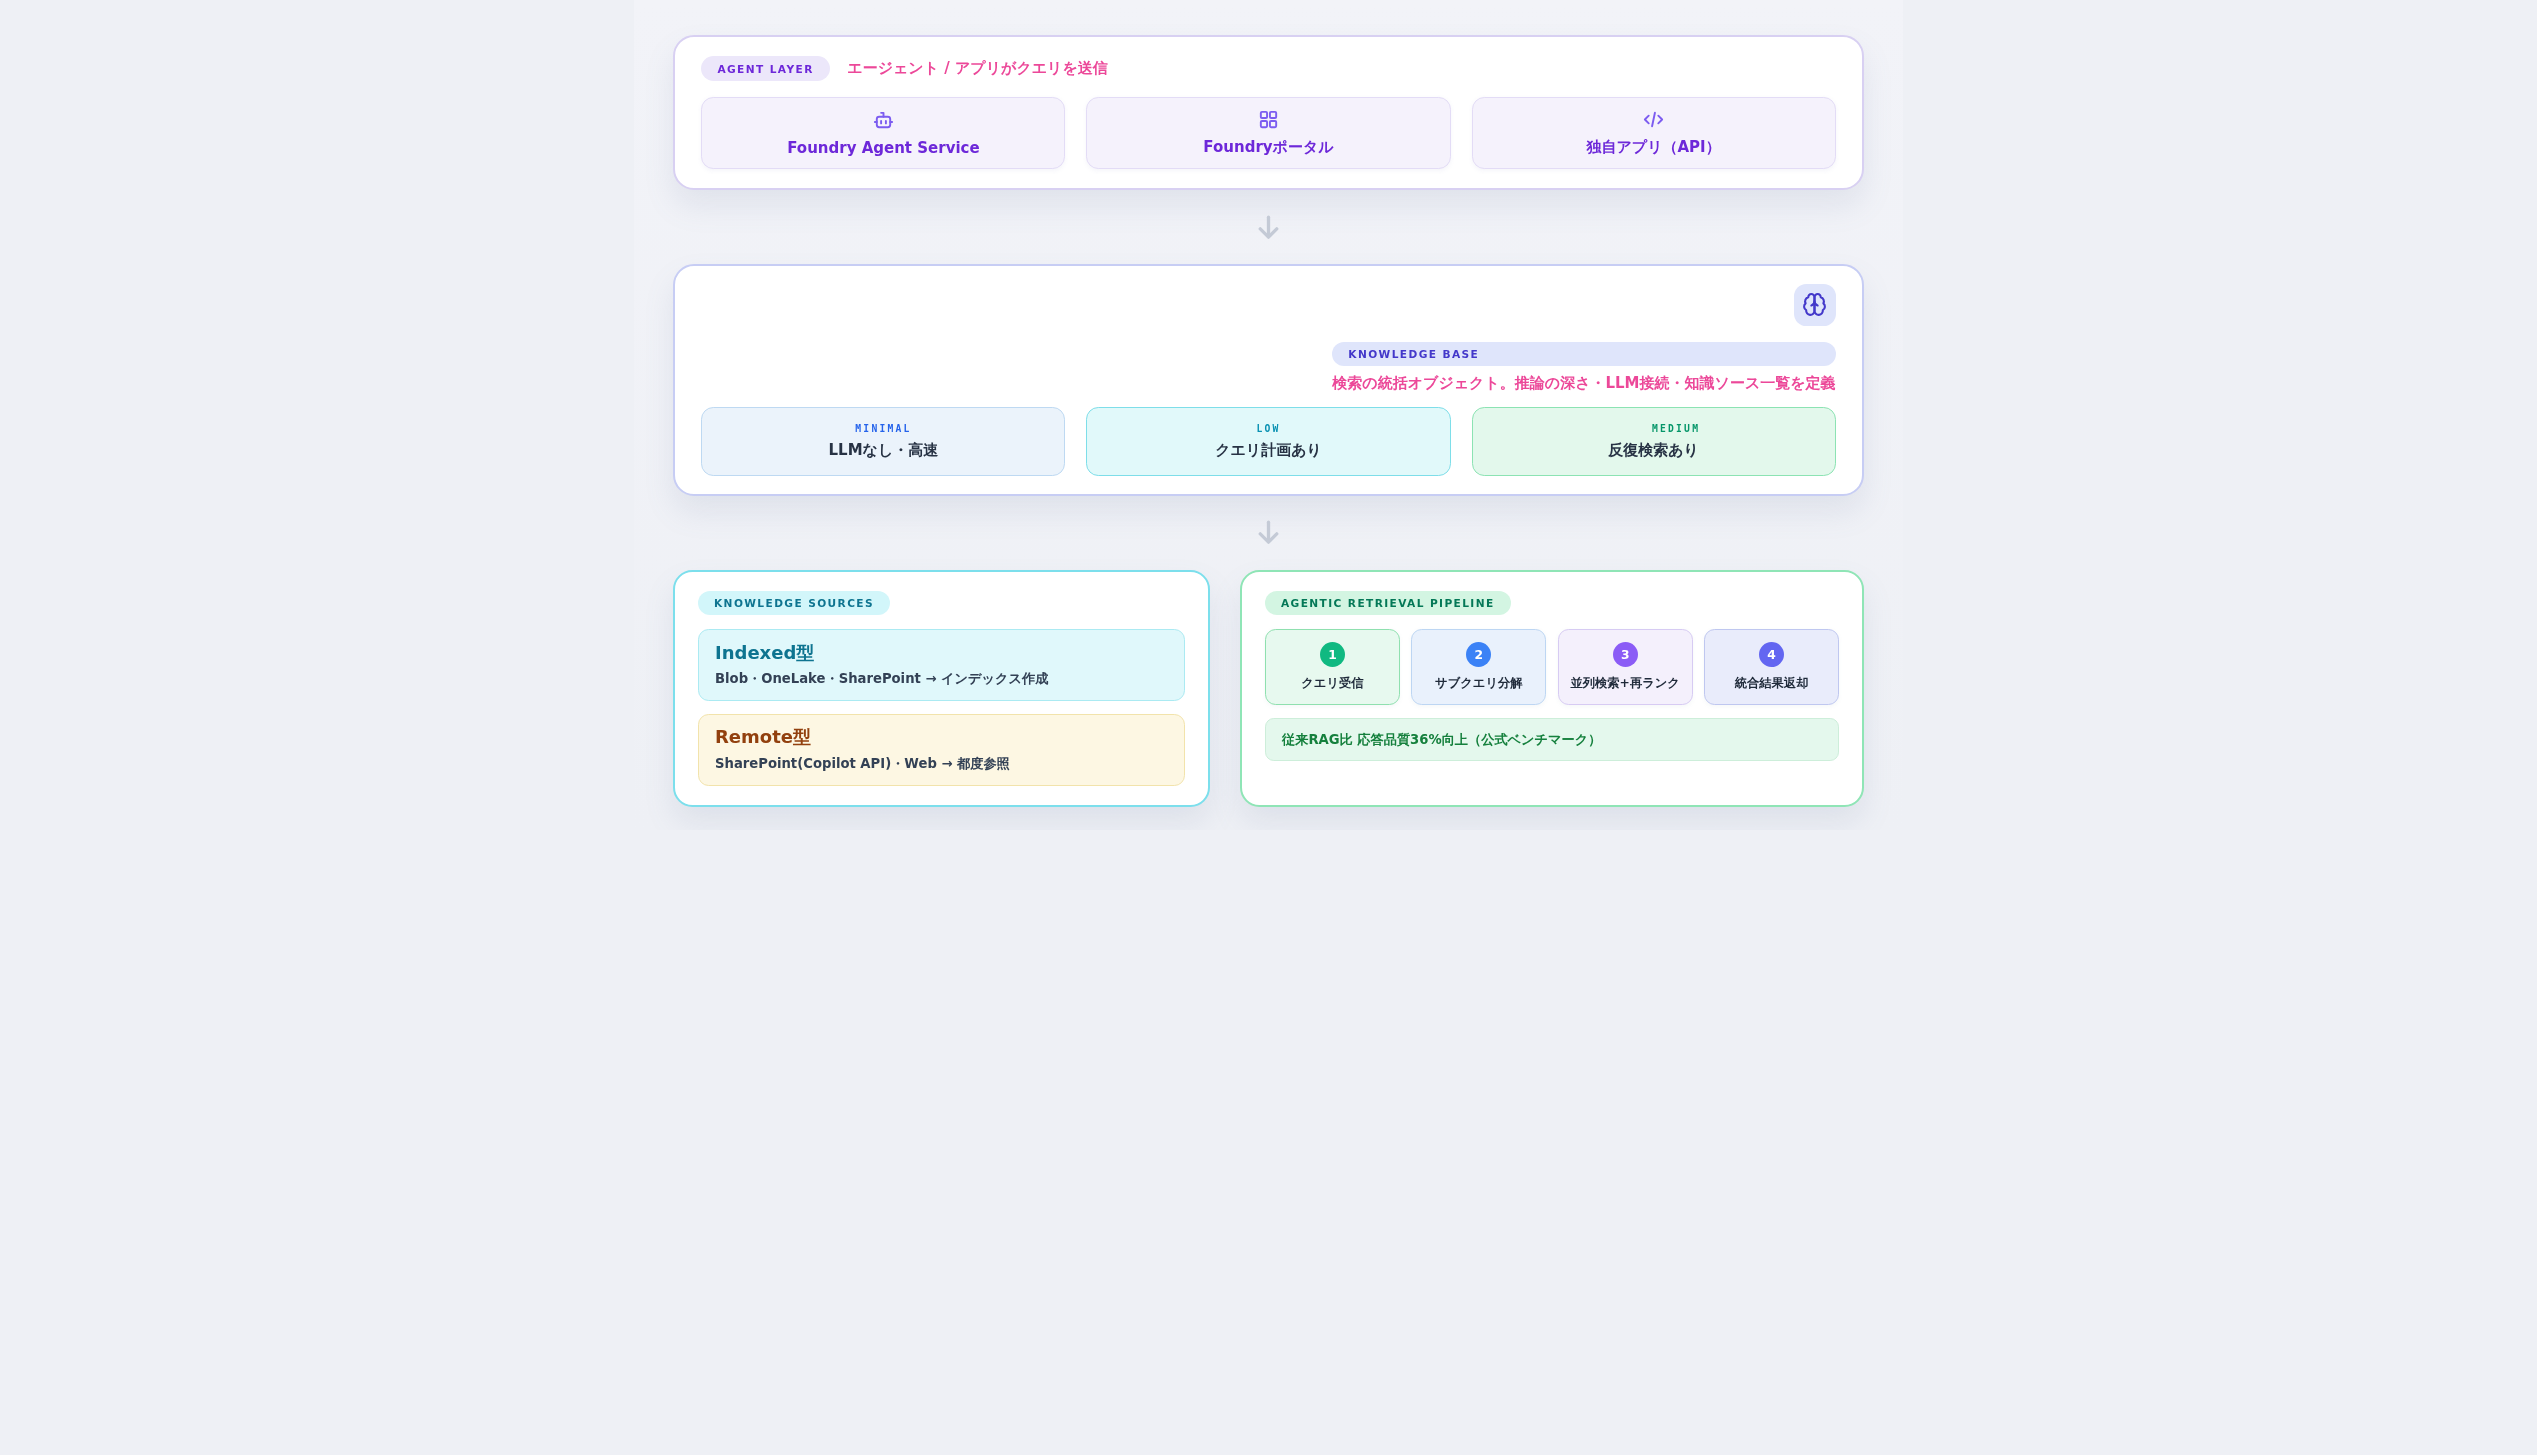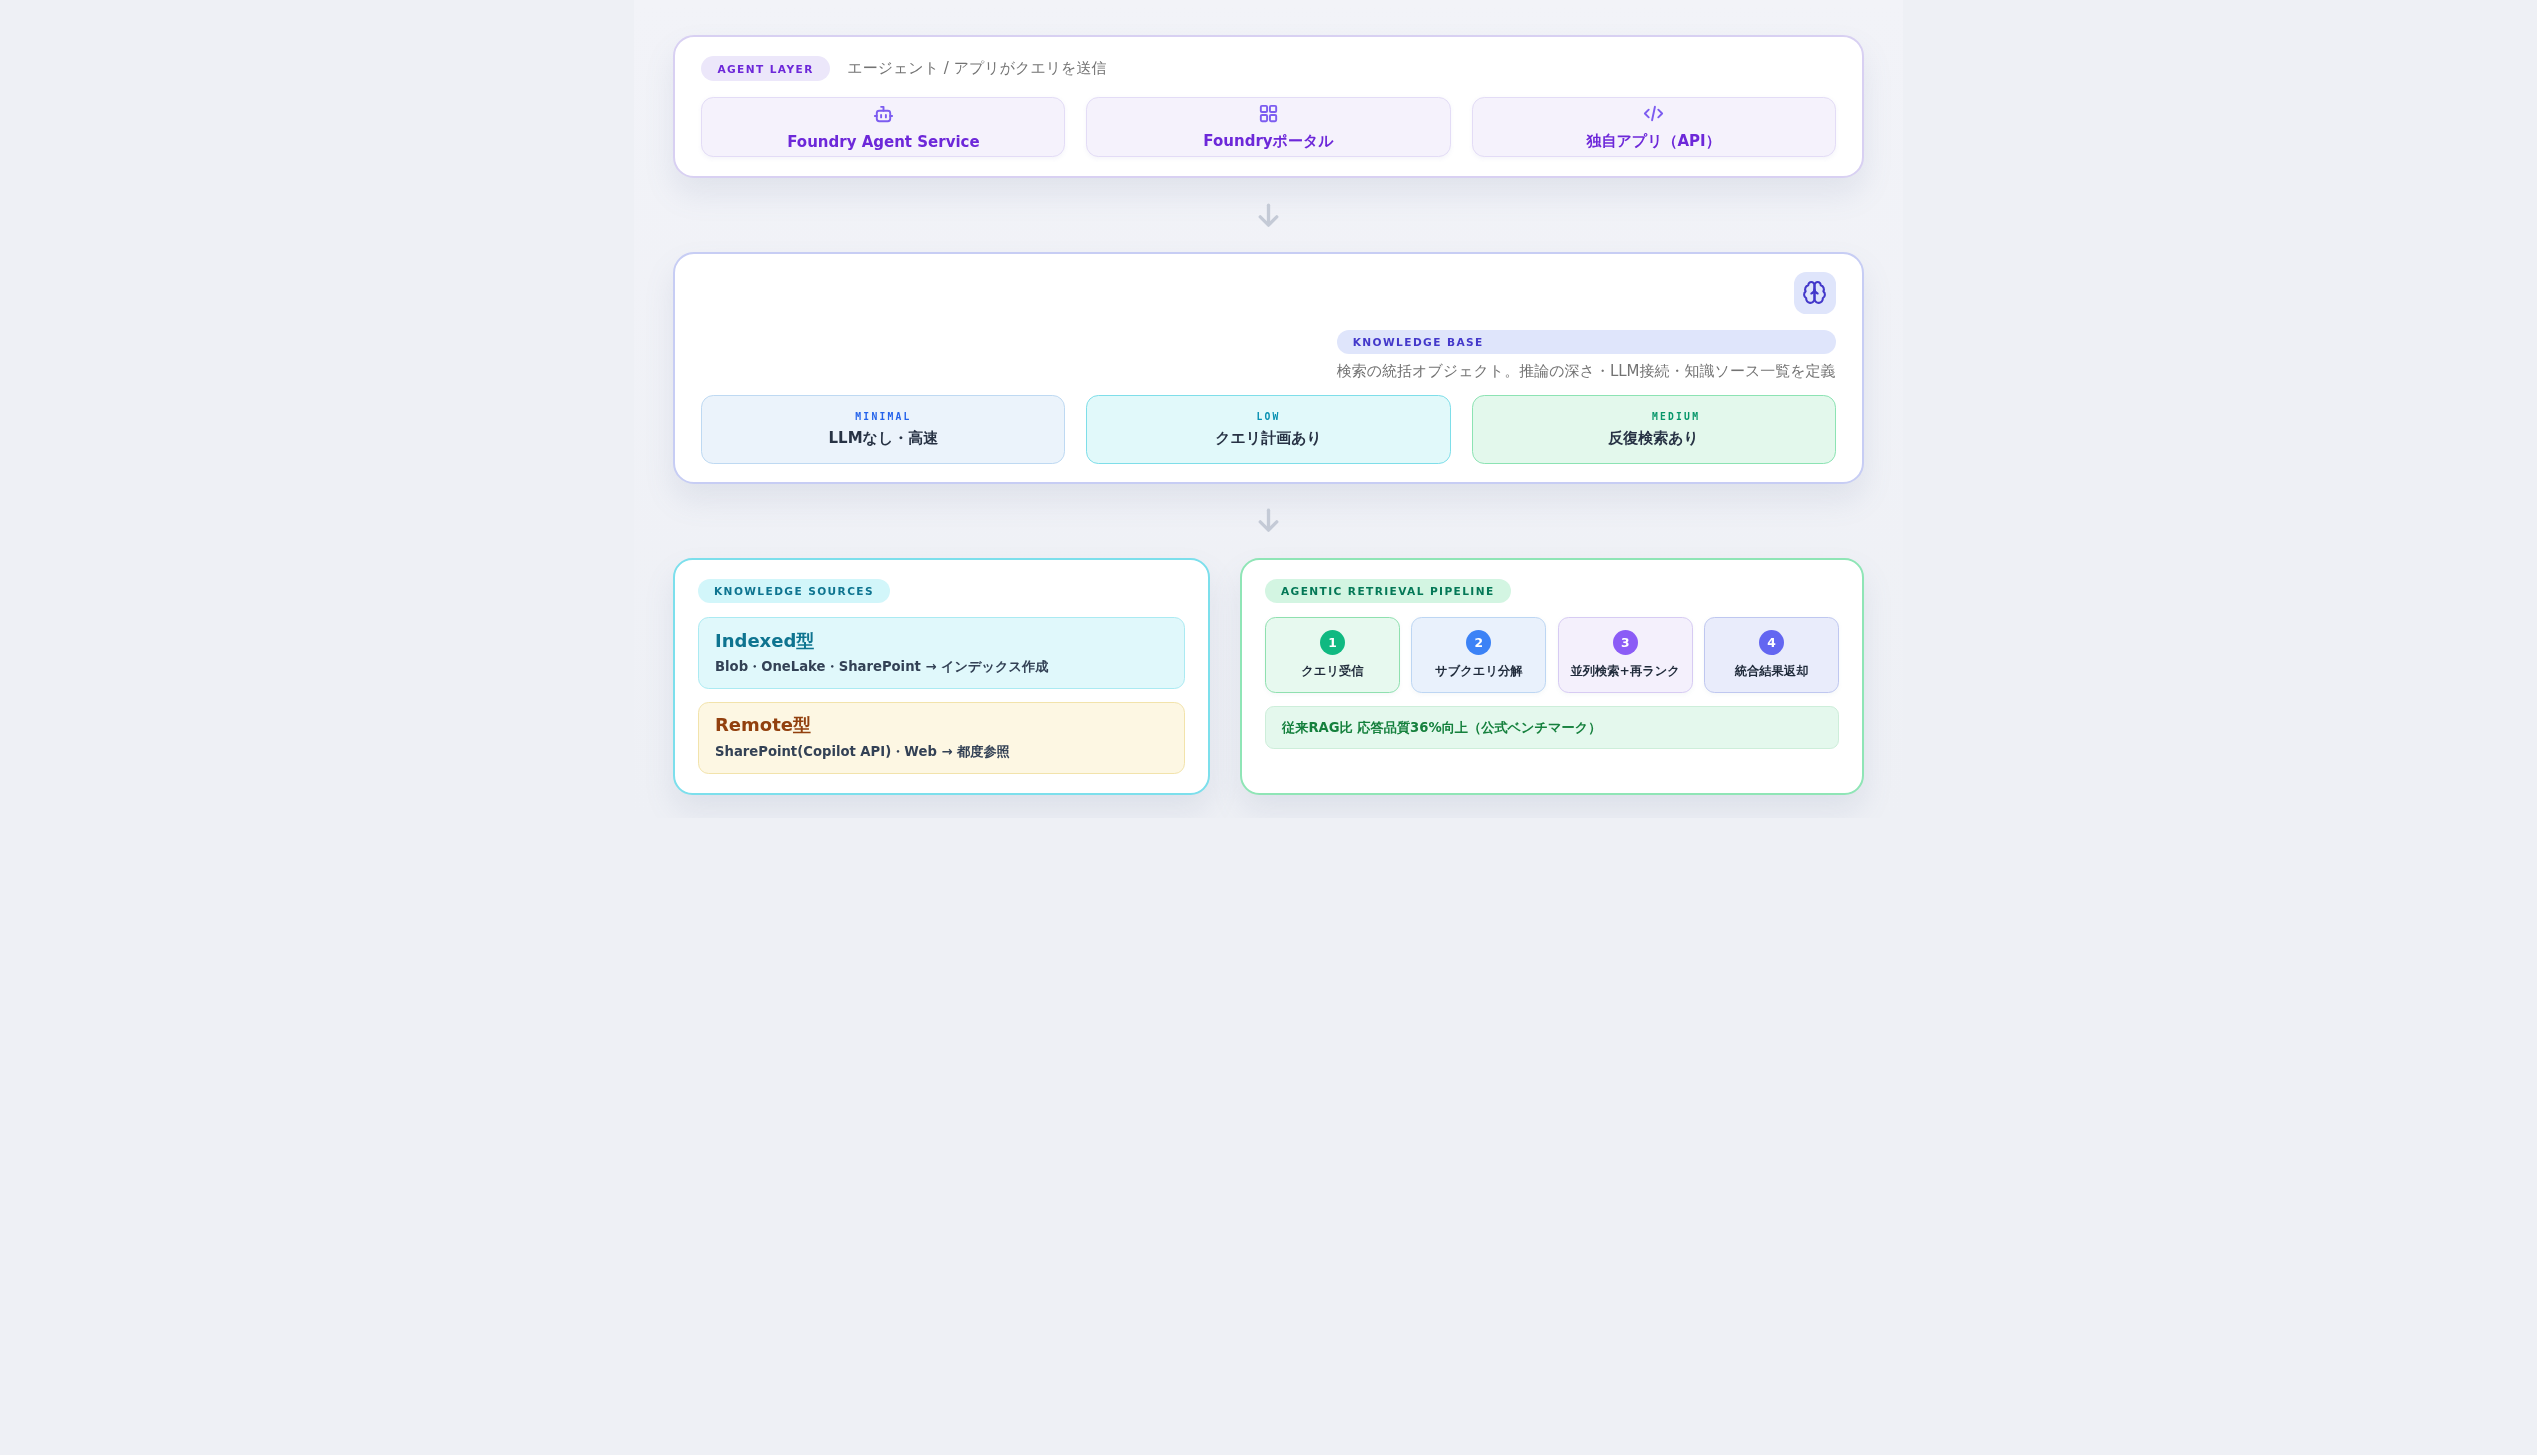--- a/index.html
+++ b/index.html
@@ -20,25 +20,25 @@
     display:inline-flex; align-items:center; border-radius:880px;
     font-size:10.6px; font-weight:bold; letter-spacing:1.4px;
     padding:6.2px 16px; white-space:nowrap;
   }
   .badge-agent    { background:#ece7fa; color:#6d28d9; }
   .badge-kb       { background:#dfe5fb; color:#4338ca; }
   .badge-sources  { background:#d2f6fa; color:#0e7490; }
   .badge-pipeline { background:#d3f5e2; color:#047857; }
 
   .agent-header { display:flex; align-items:center; gap:17.6px; margin-bottom:16px; }
-  .section-heading { font-size:15px; font-weight:normal; color:#737373; }
+  .section-heading { font-size:15px; font-weight:bold; color:#ec4899; }
   .agent-cards { display:flex; gap:21px; }
   .agent-card {
     flex:1; background:#f5f2fc; border:1.8px solid #e3dcf6; border-radius:12.3px;
-    height:60px; display:flex; flex-direction:column; align-items:center;
+    height:72px; display:flex; flex-direction:column; align-items:center;
     justify-content:center; gap:7px; box-shadow:0 1.8px 4.4px rgba(120,110,180,0.07);
   }
   .agent-card .card-label { font-size:15px; font-weight:bold; color:#6d28d9; }
 
   .arrow-row { display:flex; justify-content:center; align-items:center; height:74px; }
 
   .kb-header { display:flex; align-items:flex-end; gap:14px; margin-bottom:14px;flex-direction:column; }
   .kb-icon-box {
     width:42px; height:42px; border-radius:12.3px; background:#dfe5fb;
     display:flex; align-items:center; justify-content:center; flex:none;

